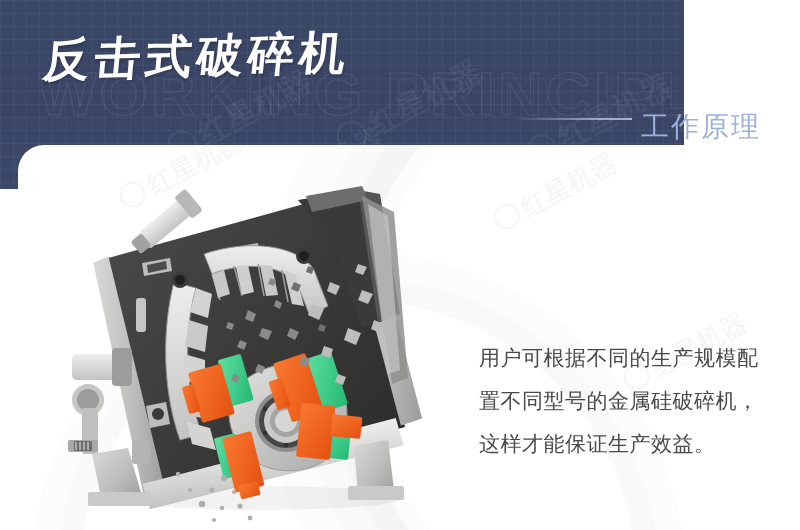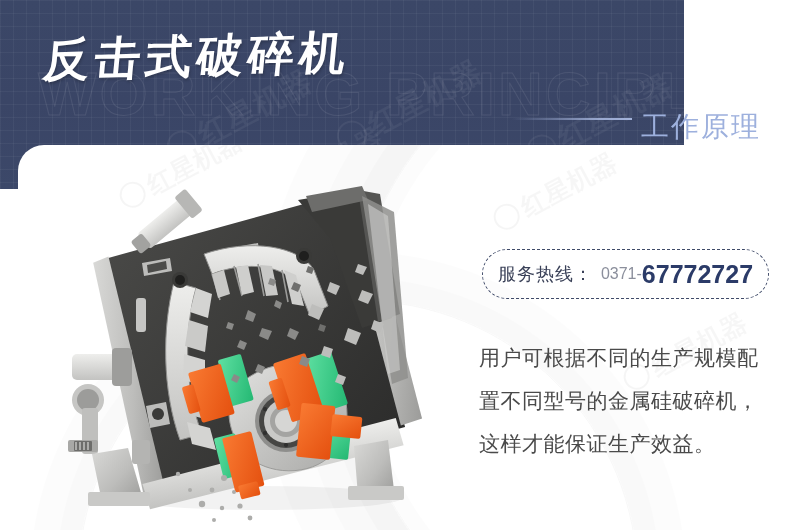--- a/index.html
+++ b/index.html
@@ -424,21 +424,16 @@
         <circle cx="160" cy="330" r="2.2"></circle>
         <circle cx="178" cy="328" r="2.6"></circle>
         <circle cx="128" cy="312" r="2"></circle>
         <circle cx="188" cy="340" r="2.4"></circle>
         <circle cx="152" cy="342" r="2"></circle>
         <circle cx="116" cy="296" r="2.2"></circle>
       </g>
     </svg>
   </div>
 
-  <div class="phone-pill">
-    <span class="phone-label">服务热线：</span>
-    <span class="phone-prefix">0371-</span>
-    <span class="phone-number">67772727</span>
-  </div>
 
   <div class="body-text">用户可根据不同的生产规模配置不同型号的金属硅破碎机，这样才能保证生产效益。</div>
 
 </div>
 
 </body></html>

